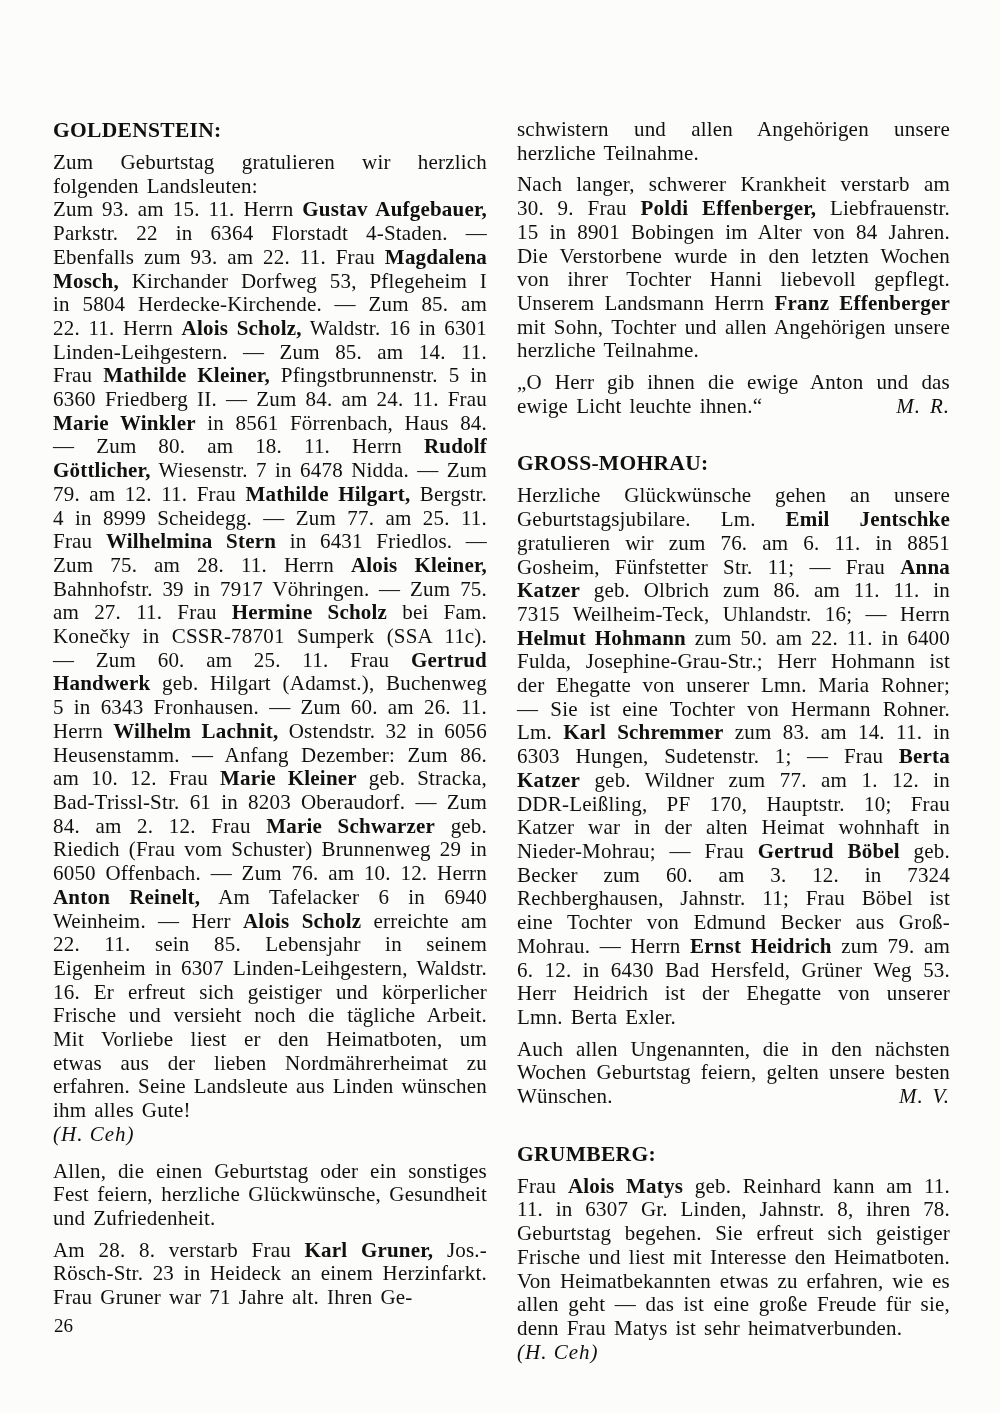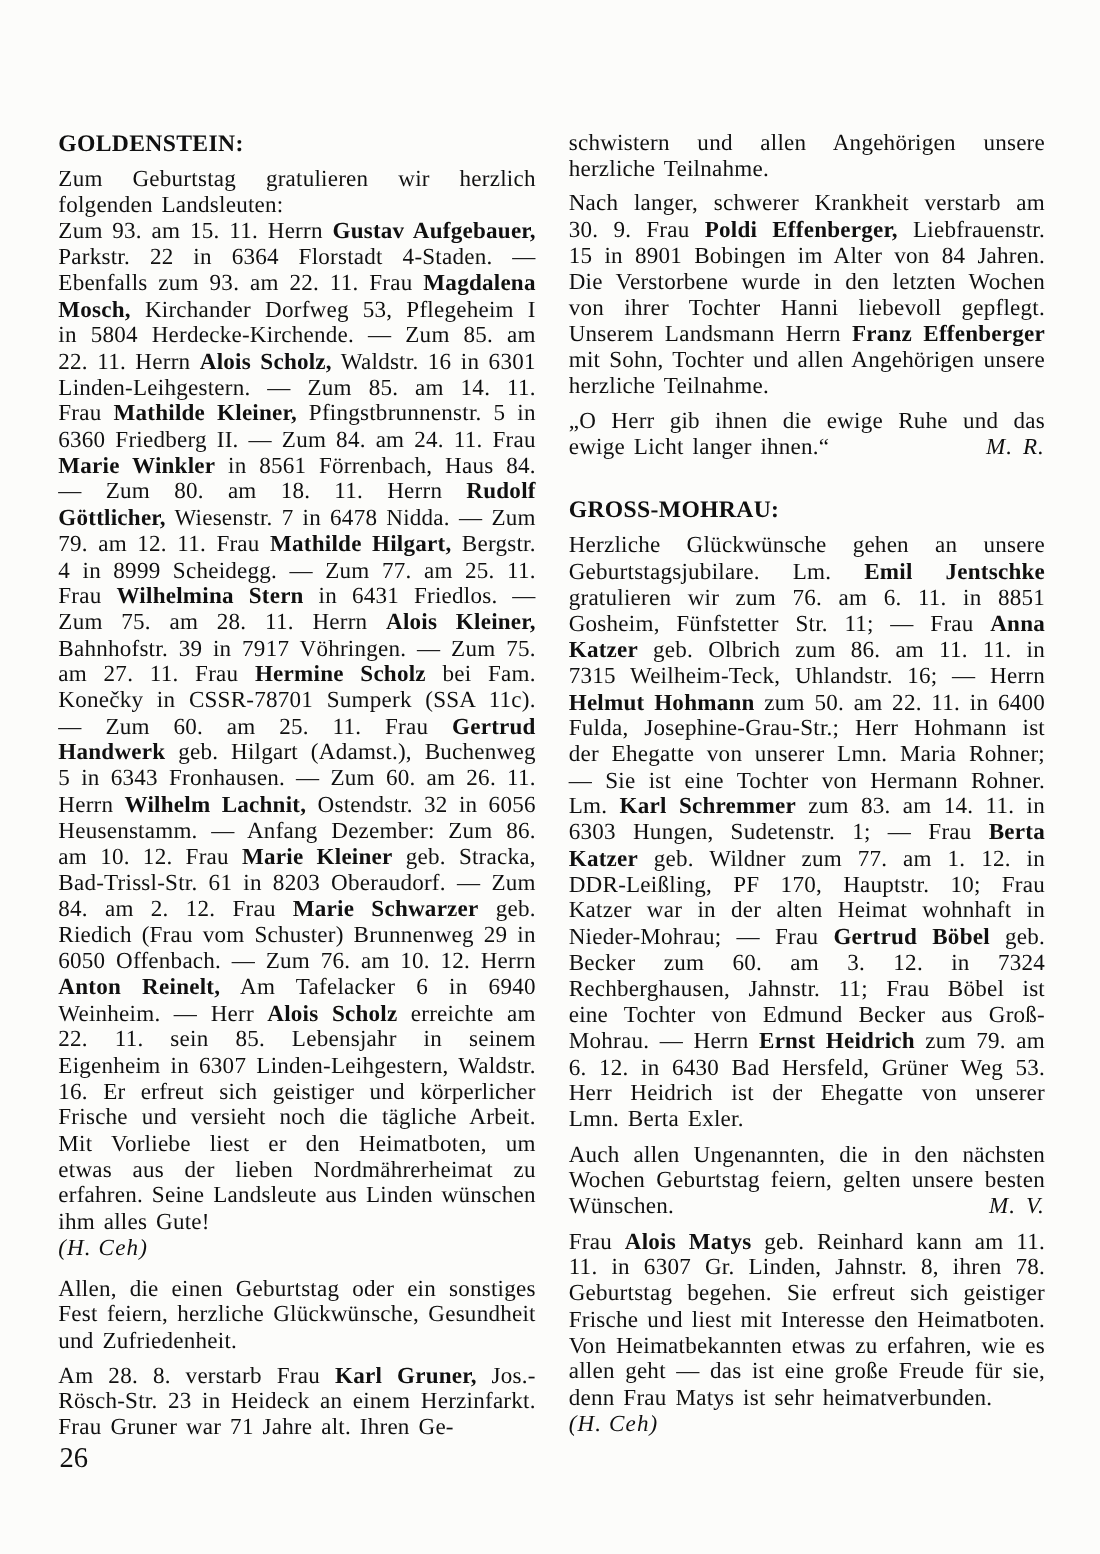--- a/index.html
+++ b/index.html
@@ -41,42 +41,43 @@
     font-size: 21px;
     line-height: 23.7px;
   }
   .sig { font-style: italic; letter-spacing: 1px; }
   .tail { float: right; font-style: italic; letter-spacing: 1px; }
   .sig-line + .para { margin-top: 13px; }
   .page-number {
     position: absolute;
     left: 54px;
     top: 1314px;
-    font-size: 26px;
+    font-size: 19px;
     line-height: 24px;
   }
 </style>
 </head>
 <body>
 
 <div class="page">
   <div class="columns">
     <div class="col">
         <h2 class="heading">GOLDENSTEIN:</h2>
         <p class="para"><span>Zum Geburtstag gratulieren wir herzlich folgenden Landsleuten:
 Zum 93. am 15. 11. Herrn </span><span class="b">Gustav Aufgebauer,</span><span> Parkstr. 22 in 6364 Florstadt 4-Staden. — Ebenfalls zum 93. am 22. 11. Frau </span><span class="b">Magdalena Mosch,</span><span> Kirchander Dorfweg 53, Pflegeheim I in 5804 Herdecke-Kirchende. — Zum 85. am 22. 11. Herrn </span><span class="b">Alois Scholz,</span><span> Waldstr. 16 in 6301 Linden-Leihgestern. — Zum 85. am 14. 11. Frau </span><span class="b">Mathilde Kleiner,</span><span> Pfingstbrunnenstr. 5 in 6360 Friedberg II. — Zum 84. am 24. 11. Frau </span><span class="b">Marie Winkler</span><span> in 8561 Förrenbach, Haus 84. — Zum 80. am 18. 11. Herrn </span><span class="b">Rudolf Göttlicher,</span><span> Wiesenstr. 7 in 6478 Nidda. — Zum 79. am 12. 11. Frau </span><span class="b">Mathilde Hilgart,</span><span> Bergstr. 4 in 8999 Scheidegg. — Zum 77. am 25. 11. Frau </span><span class="b">Wilhelmina Stern</span><span> in 6431 Friedlos. — Zum 75. am 28. 11. Herrn </span><span class="b">Alois Kleiner,</span><span> Bahnhofstr. 39 in 7917 Vöhringen. — Zum 75. am 27. 11. Frau </span><span class="b">Hermine Scholz</span><span> bei Fam. Konečky in CSSR-78701 Sumperk (SSA 11c). — Zum 60. am 25. 11. Frau </span><span class="b">Gertrud Handwerk</span><span> geb. Hilgart (Adamst.), Buchenweg 5 in 6343 Fronhausen. — Zum 60. am 26. 11. Herrn </span><span class="b">Wilhelm Lachnit,</span><span> Ostendstr. 32 in 6056 Heusenstamm. — Anfang Dezember: Zum 86. am 10. 12. Frau </span><span class="b">Marie Kleiner</span><span> geb. Stracka, Bad-Trissl-Str. 61 in 8203 Oberaudorf. — Zum 84. am 2. 12. Frau </span><span class="b">Marie Schwarzer</span><span> geb. Riedich (Frau vom Schuster) Brunnenweg 29 in 6050 Offenbach. — Zum 76. am 10. 12. Herrn </span><span class="b">Anton Reinelt,</span><span> Am Tafelacker 6 in 6940 Weinheim. — Herr </span><span class="b">Alois Scholz</span><span> erreichte am 22. 11. sein 85. Lebensjahr in seinem Eigenheim in 6307 Linden-Leihgestern, Waldstr. 16. Er erfreut sich geistiger und körperlicher Frische und versieht noch die tägliche Arbeit. Mit Vorliebe liest er den Heimatboten, um etwas aus der lieben Nordmährerheimat zu erfahren. Seine Landsleute aus Linden wünschen ihm alles Gute!</span></p>
         <p class="sig-line"><span class="sig">(H. Ceh)</span></p>
         <p class="para"><span>Allen, die einen Geburtstag oder ein sonstiges Fest feiern, herzliche Glückwünsche, Gesundheit und Zufriedenheit.</span></p>
         <p class="para"><span>Am 28. 8. verstarb Frau </span><span class="b">Karl Gruner,</span><span> Jos.-Rösch-Str. 23 in Heideck an einem Herzinfarkt. Frau Gruner war 71 Jahre alt. Ihren Ge-</span></p>
       </div>
     <div class="col">
         <p class="para"><span>schwistern und allen Angehörigen unsere herzliche Teilnahme.</span></p>
         <p class="para"><span>Nach langer, schwerer Krankheit verstarb am 30. 9. Frau </span><span class="b">Poldi Effenberger,</span><span> Liebfrauenstr. 15 in 8901 Bobingen im Alter von 84 Jahren. Die Verstorbene wurde in den letzten Wochen von ihrer Tochter Hanni liebevoll gepflegt. Unserem Landsmann Herrn </span><span class="b">Franz Effenberger</span><span> mit Sohn, Tochter und allen Angehörigen unsere herzliche Teilnahme.</span></p>
-        <p class="para"><span>„O Herr gib ihnen die ewige Ruhe und das ewige Licht langer ihnen.“</span><span class="tail">M. R.</span></p>
+        <p class="para"><span>„O Herr gib ihnen die ewige Anton und das ewige Licht leuchte ihnen.“</span><span class="tail">M. R.</span></p>
         <h2 class="heading">GROSS-MOHRAU:</h2>
         <p class="para"><span>Herzliche Glückwünsche gehen an unsere Geburtstagsjubilare. Lm. </span><span class="b">Emil Jentschke</span><span> gratulieren wir zum 76. am 6. 11. in 8851 Gosheim, Fünfstetter Str. 11; — Frau </span><span class="b">Anna Katzer</span><span> geb. Olbrich zum 86. am 11. 11. in 7315 Weilheim-Teck, Uhlandstr. 16; — Herrn </span><span class="b">Helmut Hohmann</span><span> zum 50. am 22. 11. in 6400 Fulda, Josephine-Grau-Str.; Herr Hohmann ist der Ehegatte von unserer Lmn. Maria Rohner; — Sie ist eine Tochter von Hermann Rohner. Lm. </span><span class="b">Karl Schremmer</span><span> zum 83. am 14. 11. in 6303 Hungen, Sudetenstr. 1; — Frau </span><span class="b">Berta Katzer</span><span> geb. Wildner zum 77. am 1. 12. in DDR-Leißling, PF 170, Hauptstr. 10; Frau Katzer war in der alten Heimat wohnhaft in Nieder-Mohrau; — Frau </span><span class="b">Gertrud Böbel</span><span> geb. Becker zum 60. am 3. 12. in 7324 Rechberghausen, Jahnstr. 11; Frau Böbel ist eine Tochter von Edmund Becker aus Groß-Mohrau. — Herrn </span><span class="b">Ernst Heidrich</span><span> zum 79. am 6. 12. in 6430 Bad Hersfeld, Grüner Weg 53. Herr Heidrich ist der Ehegatte von unserer Lmn. Berta Exler.</span></p>
         <p class="para"><span>Auch allen Ungenannten, die in den nächsten Wochen Geburtstag feiern, gelten unsere besten Wünschen.</span><span class="tail">M. V.</span></p>
+        <h2 class="heading">GRUMBERG:</h2>
         <p class="para"><span>Frau </span><span class="b">Alois Matys</span><span> geb. Reinhard kann am 11. 11. in 6307 Gr. Linden, Jahnstr. 8, ihren 78. Geburtstag begehen. Sie erfreut sich geistiger Frische und liest mit Interesse den Heimatboten. Von Heimatbekannten etwas zu erfahren, wie es allen geht — das ist eine große Freude für sie, denn Frau Matys ist sehr heimatverbunden.</span></p>
         <p class="sig-line"><span class="sig">(H. Ceh)</span></p>
       </div>
   </div>
   <div class="page-number">26</div>
 </div>
 
 </body></html>

